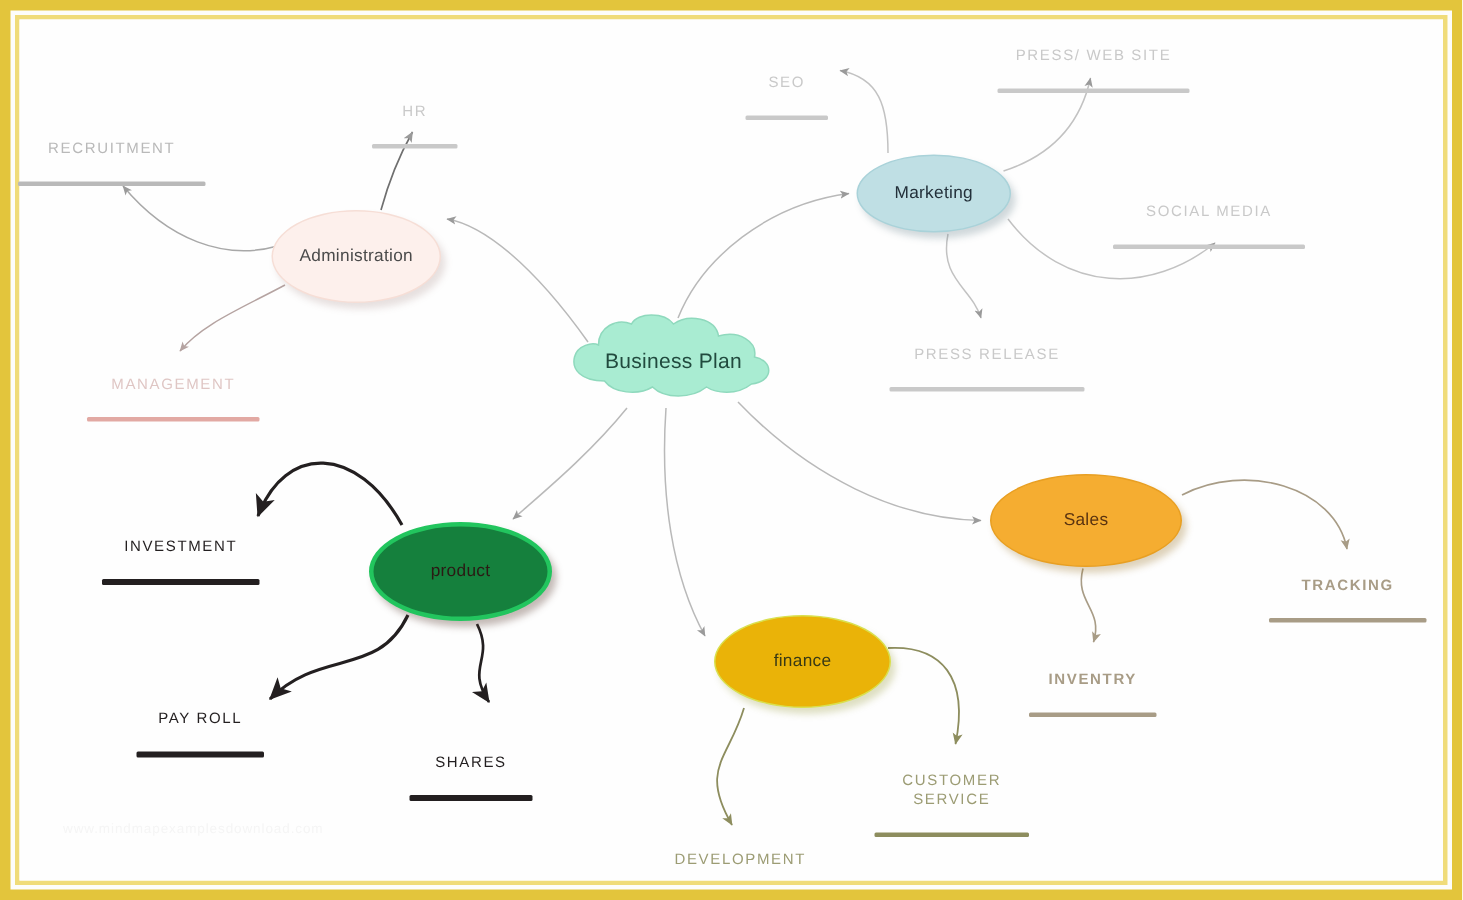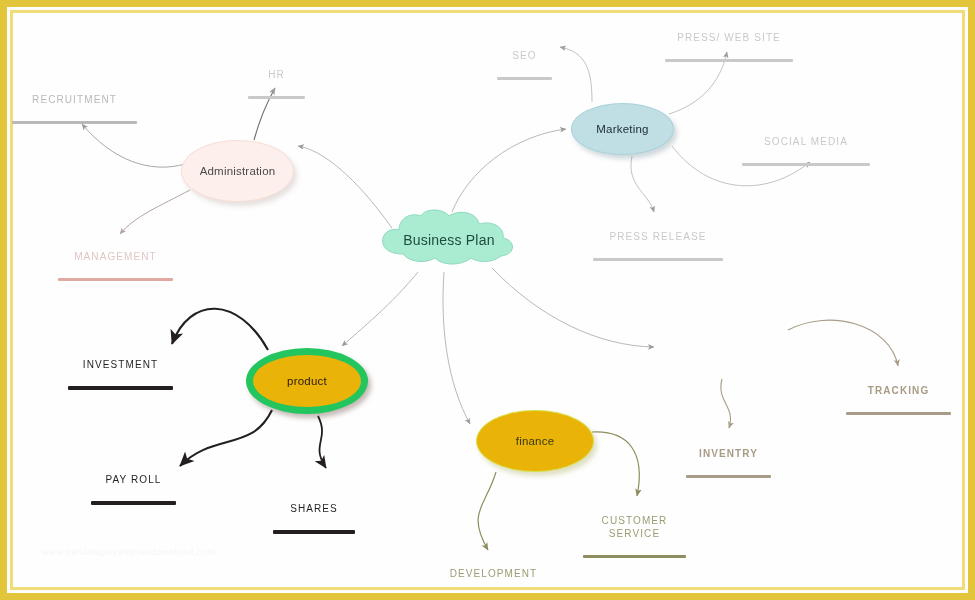--- a/index.html
+++ b/index.html
@@ -96,22 +96,22 @@
     left: 476px; top: 410px;
     width: 118px; height: 62px;
     background: #eab308;
     border: 1px solid #d9e04e;
     color: #3a3a14;
     box-shadow: 3px 4px 5px rgba(140,145,40,.28);
   }
   .node-product {
     left: 246px; top: 348px;
     width: 122px; height: 66px;
-    background: #eab308;
-    border: 7px solid #22c55e;
+    background: #15803d;
+    border: 3px solid #22c55e;
     color: #2b1a14;
     box-shadow: 3px 4px 5px rgba(90,60,50,.35);
   }
 
   
   .node-cloud {
     left: 378px; top: 206px;
     width: 142px; height: 64px;
     z-index: 13;
   }
@@ -247,20 +247,23 @@
   </div>
 
   <div class="node ellipse node-admin">
     <span>Administration</span>
   </div>
 
   <div class="node ellipse node-marketing">
     <span>Marketing</span>
   </div>
 
+  <div class="node ellipse node-sales">
+    <span>Sales</span>
+  </div>
 
   <div class="node ellipse node-finance">
     <span>finance</span>
   </div>
 
   <div class="node ellipse node-product">
     <span>product</span>
   </div>
 
   <div class="leaf gray" style="left:12px; top:80px; width:125px;">

